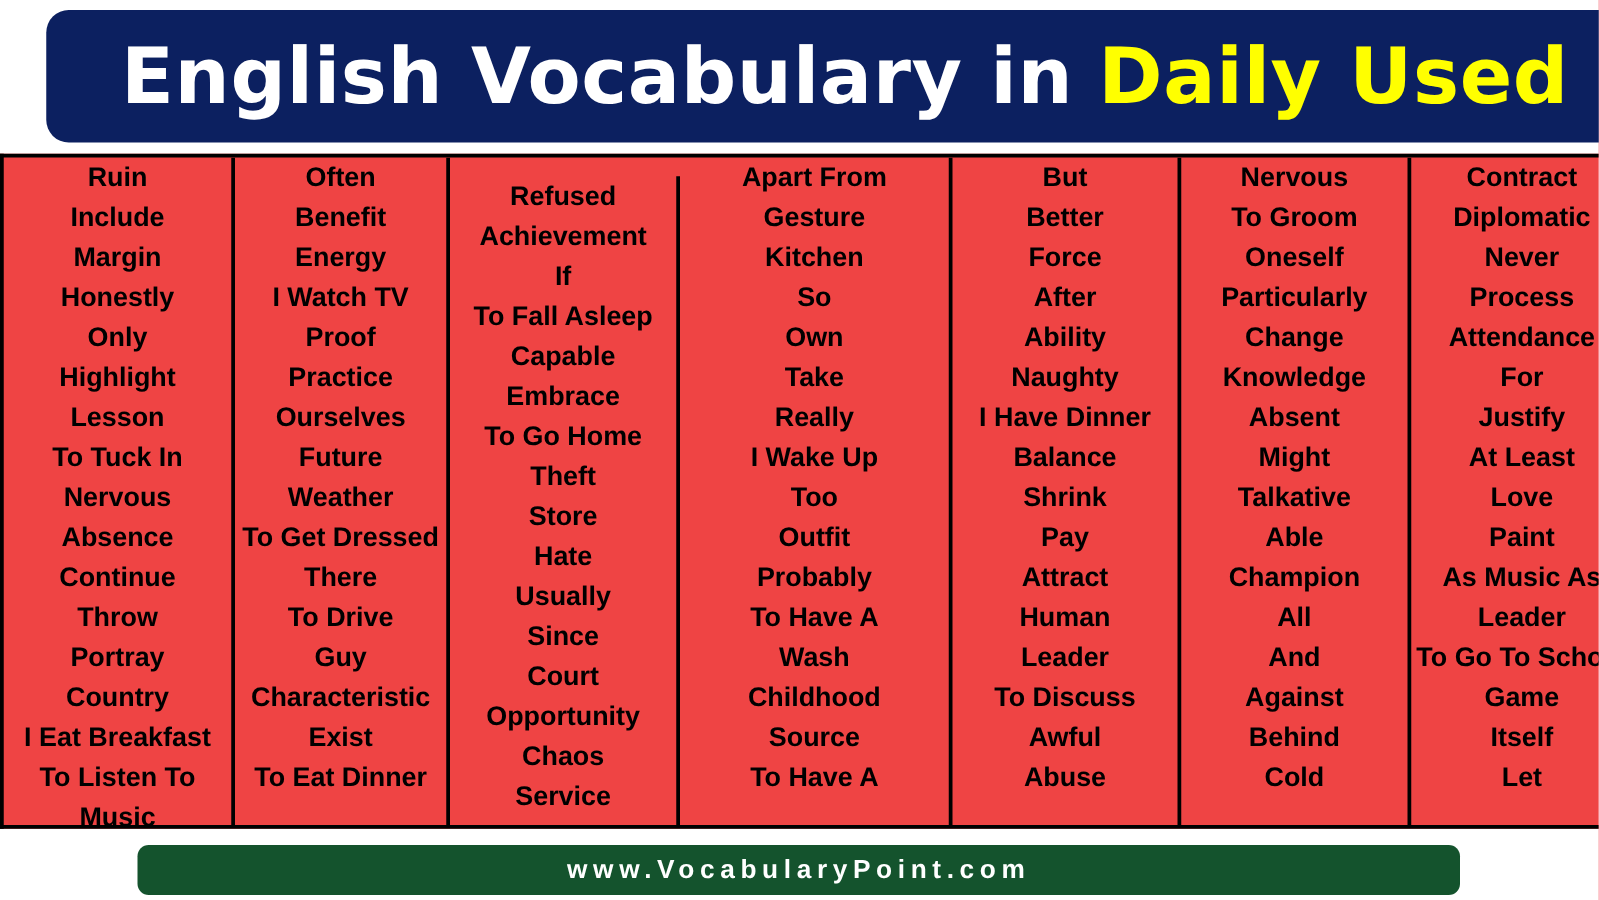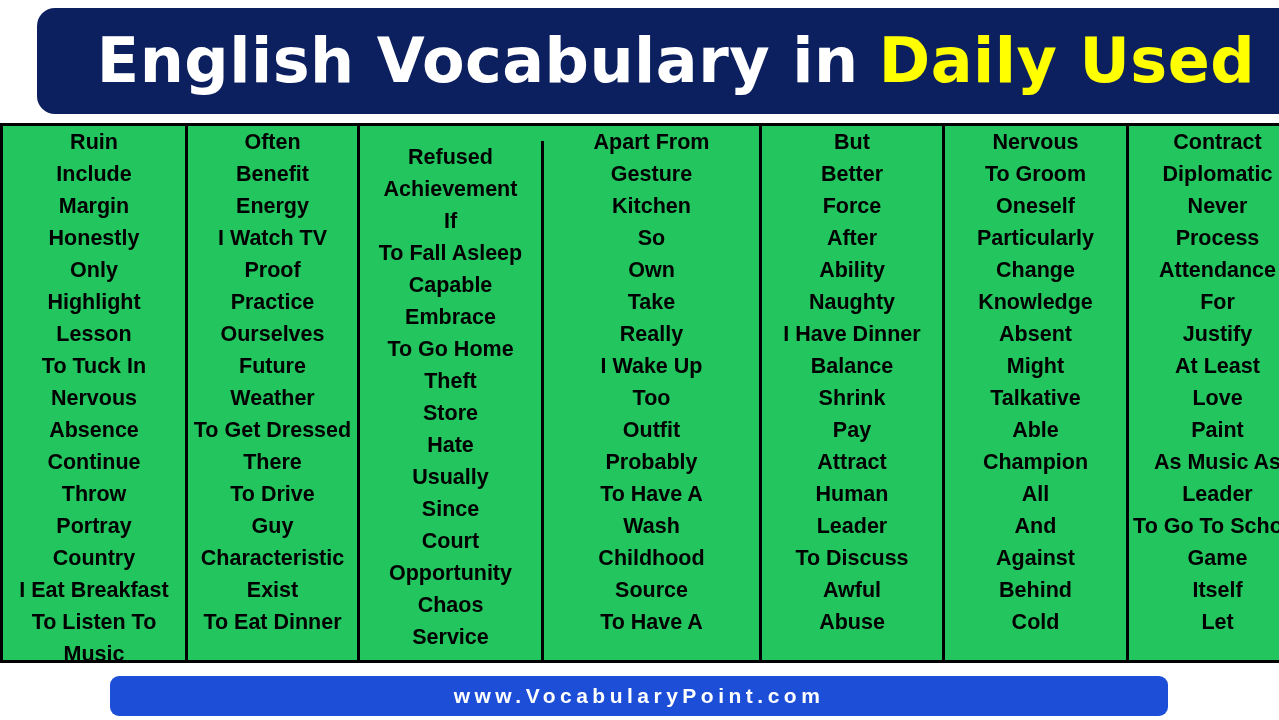--- a/index.html
+++ b/index.html
@@ -45,21 +45,21 @@
   .title-yellow { color: #ffff00; }
   .title-space { display: inline-block; width: 20px; }
 
   
   .table-wrap {
     position: absolute;
     left: 0px;
     top: 123px;
     width: 1279px;
     height: 540px;
-    background: #22c55e;
+    background: #ef4444;
     border-top: 3px solid #000000;
     border-bottom: 3px solid #000000;
     border-left: 3px solid #000000;
     box-sizing: border-box;
     display: flex;
     overflow: hidden;
   }
   .word-col {
     flex: 0 0 auto;
     box-sizing: border-box;
@@ -95,21 +95,21 @@
   .c6 { width: 184px; }
   .c7 { width: 177px; }
 
   
   .footer-bar {
     position: absolute;
     left: 110px;
     top: 676px;
     width: 1058px;
     height: 40px;
-    background: #1d4ed8;
+    background: #14532d;
     border-radius: 9px;
     display: flex;
     align-items: center;
     justify-content: center;
     box-sizing: border-box;
   }
   .footer-text {
     font-family: "Liberation Sans", sans-serif;
     font-size: 21px;
     font-weight: bold;

